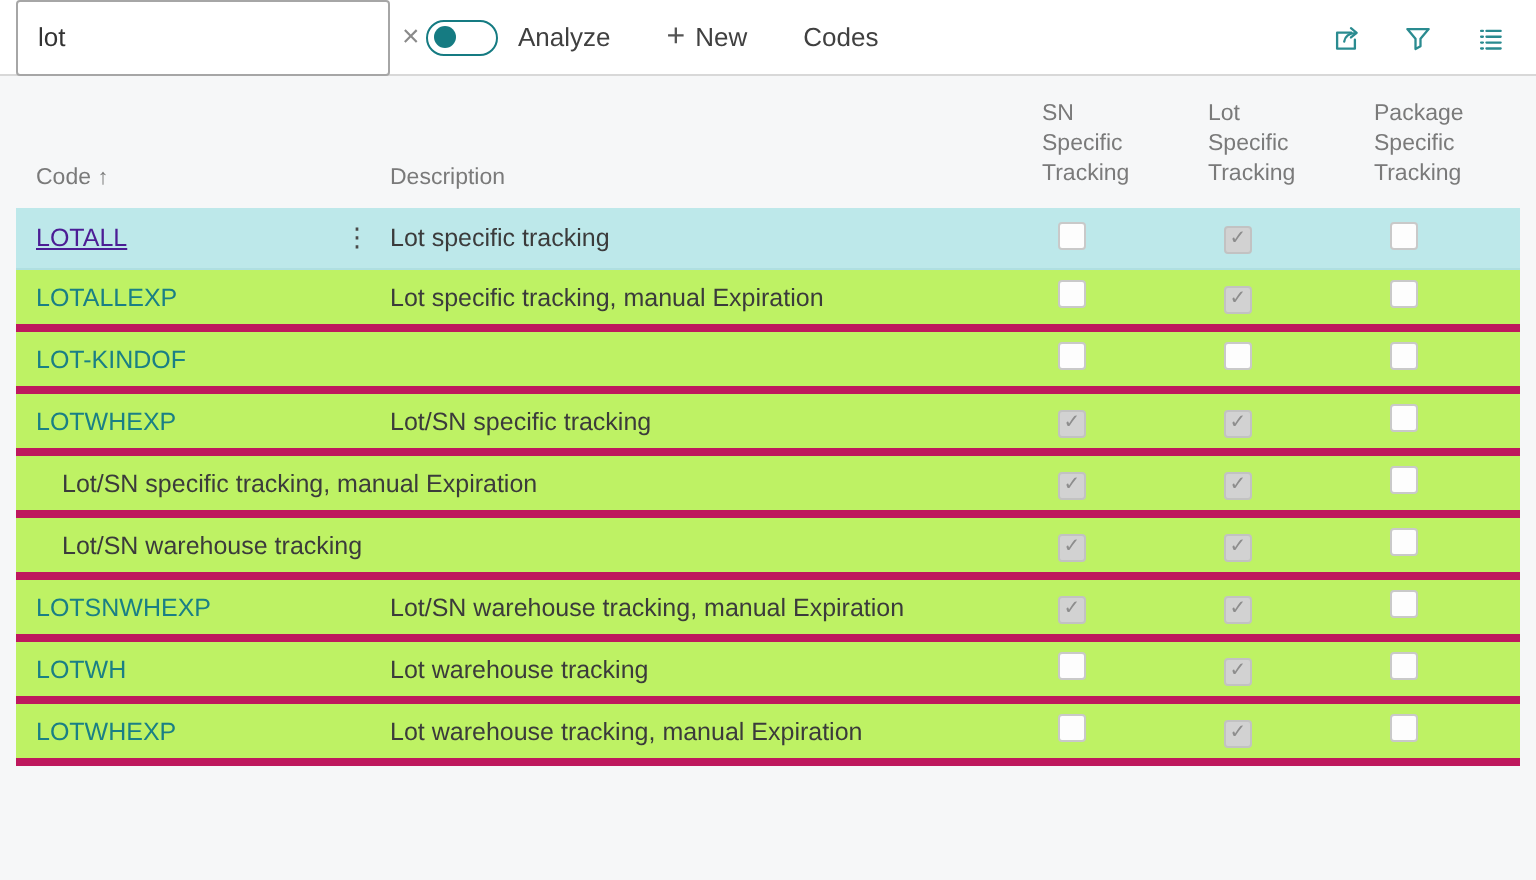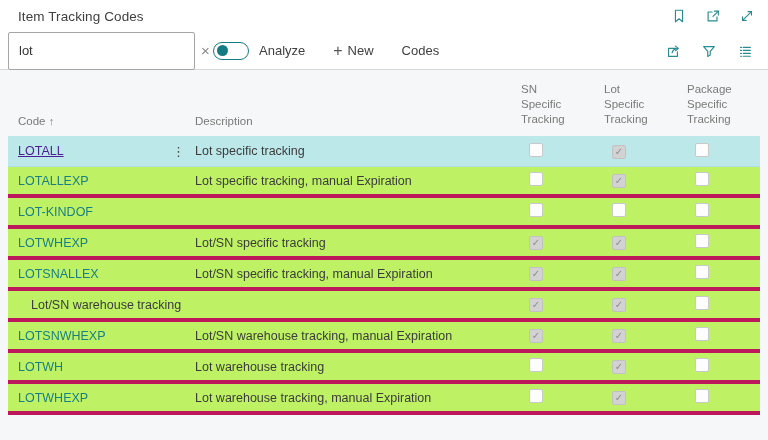--- a/index.html
+++ b/index.html
@@ -45,44 +45,20 @@
   .row-menu { color:#4a4a4a; font-size:13px; cursor:pointer; letter-spacing:0; }
   .c-desc.cell { color:#3b3b3b; }
   .cb { display:inline-block; width:14px; height:14px; margin-left:18px; border-radius:2px; background:#fdfdfd; border:1px solid #c9c9c9; text-align:center; font-size:10px; line-height:12px; color:#8d8d8d; }
   .cb.checked { background:#d2d2d2; border-color:#c2c2c2; }
 </style>
 </head>
 <body>
 
 <div class="app">
 
-  <div class="topbar">
-    <span class="page-title">Item Tracking Codes</span>
-    <span class="topbar-icons">
-      <span class="icon-btn">
-        <svg viewBox="0 0 18 18">
-            <path d="M5 2.5h8v13l-4-3.4-4 3.4z"></path>
-          </svg>
-      </span>
-      <span class="icon-btn">
-        <svg viewBox="0 0 18 18">
-            <path d="M8 4.5H3.5v10h10V10"></path>
-            <path d="M10.5 3.5H15v4.5"></path>
-            <path d="M15 3.5l-6 6"></path>
-          </svg>
-      </span>
-      <span class="icon-btn">
-        <svg viewBox="0 0 18 18">
-            <path d="M4 14L14 4"></path>
-            <path d="M4 10v4h4"></path>
-            <path d="M14 8V4h-4"></path>
-          </svg>
-      </span>
-    </span>
-  </div>
 
   <div class="toolbar">
     <div class="searchbox">
       <svg viewBox="0 0 16 16">
           <circle cx="6.5" cy="6.5" r="4"></circle>
           <path d="M9.6 9.6l3.6 3.6"></path>
         </svg>
       <input class="search-input" type="text" value="lot" style="">
       <span class="clear-x">×</span>
     </div>
@@ -157,21 +133,20 @@
       </div>
       <div class="trow">
         <div class="c-code"><span class="code-link">LOTWHEXP</span></div>
         <div class="c-menu"></div>
         <div class="c-desc cell">Lot/SN specific tracking</div>
         <div class="c-bool"><span class="cb checked">✓</span></div>
         <div class="c-bool"><span class="cb checked">✓</span></div>
         <div class="c-bool"><span class="cb"></span></div>
       </div>
       <div class="trow">
-        <div class="c-code"><span class="code-link">LOTSNALLEX</span></div>
         <div class="c-menu"></div>
         <div class="c-desc cell">Lot/SN specific tracking, manual Expiration</div>
         <div class="c-bool"><span class="cb checked">✓</span></div>
         <div class="c-bool"><span class="cb checked">✓</span></div>
         <div class="c-bool"><span class="cb"></span></div>
       </div>
       <div class="trow">
         <div class="c-menu"></div>
         <div class="c-desc cell">Lot/SN warehouse tracking</div>
         <div class="c-bool"><span class="cb checked">✓</span></div>

